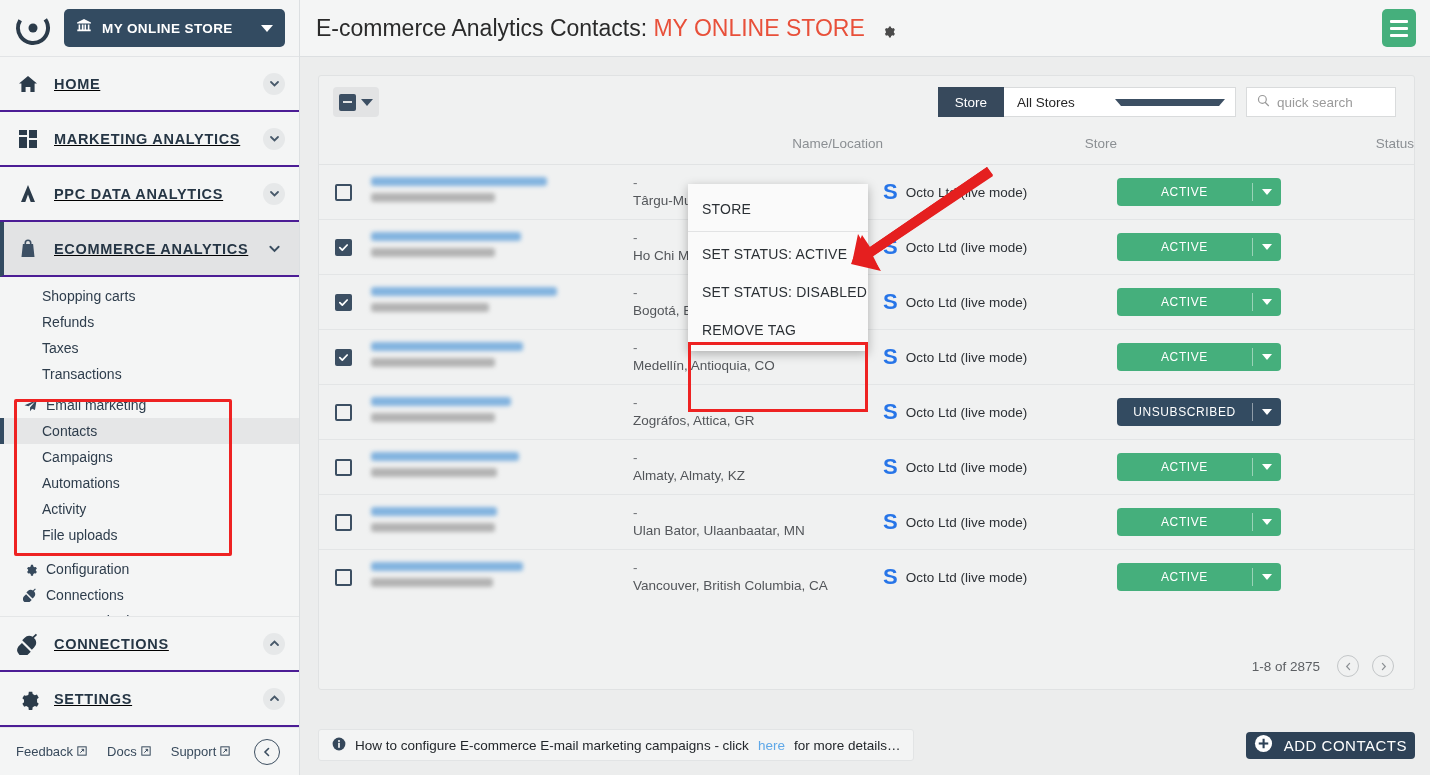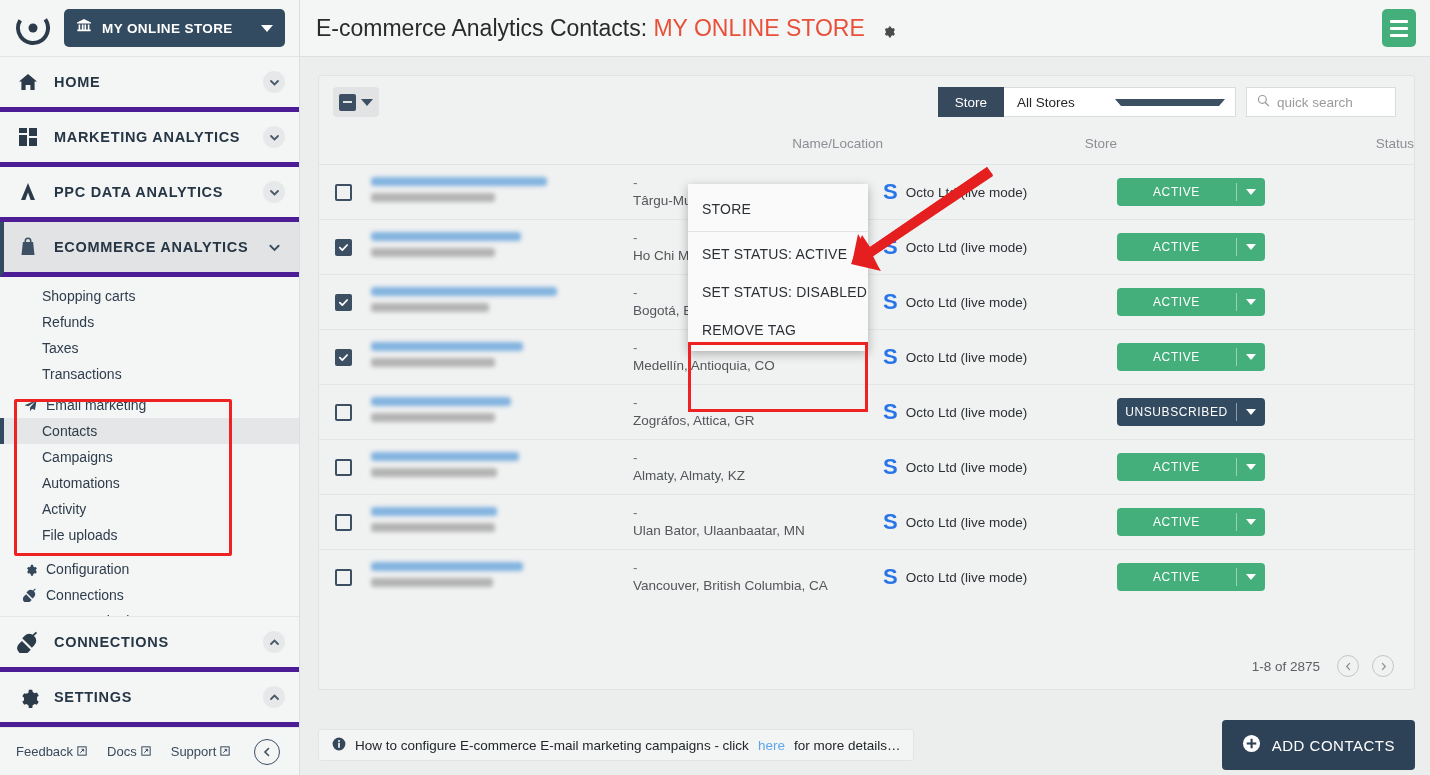--- a/index.html
+++ b/index.html
@@ -43,22 +43,22 @@
   .caret-dn {
     width: 0; height: 0; border-left: 6px solid transparent;
     border-right: 6px solid transparent; border-top: 7px solid #fff;
   }
 
   .sb-scroll { flex: 1; overflow: hidden; }
 
   .nav-group {
     height: 55px; display: flex; align-items: center;
     padding: 0 14px 0 16px; gap: 14px;
-    border-bottom: 5px solid #4c1d95;
-    cursor: pointer; position: relative;
+    border-bottom: 2px solid #4c1d95;
+    cursor: pointer; position: relative; text-decoration: underline;
   }
   .nav-group.active { background: #e2e3e4; border-left: 4px solid #334b61; padding-left: 12px; }
   .nav-group .ng-icon { width: 24px; flex: 0 0 24px; display: flex; justify-content: center; color: #334b61; }
   .nav-group .ng-label {
     flex: 1; font-size: 14.5px; font-weight: 700; letter-spacing: .7px;
     color: #263645; text-transform: uppercase;
   }
   .chev {
     width: 22px; height: 22px; border-radius: 50%; background: #e6e8e9;
     display: flex; align-items: center; justify-content: center; flex: 0 0 22px;
@@ -189,21 +189,21 @@
   .redact .l2 { top: 18px; background: #9b9b9b; opacity: .72; }
 
   .nl-dash { font-size: 13.5px; color: #6f7276; line-height: 17px; }
   .nl-loc { font-size: 13.5px; color: #53565a; line-height: 19px; }
 
   .store-cell { display: flex; align-items: center; gap: 8px; }
   .s-logo { font-size: 22px; font-weight: 700; color: #2775e8; line-height: 1; font-family: "Liberation Sans", sans-serif; }
   .store-name { font-size: 13.5px; color: #2d3136; }
 
   .badge {
-    width: 148px; height: 28px; border-radius: 4px; display: flex; align-items: center;
+    width: 164px; height: 28px; border-radius: 4px; display: flex; align-items: center;
     cursor: pointer; overflow: hidden;
   }
   .badge .b-text {
     flex: 1; text-align: center; font-size: 12px; letter-spacing: .6px; color: #fff;
   }
   .badge .b-div { width: 1px; height: 18px; background: rgba(255,255,255,.45); }
   .badge .b-arw {
     width: 28px; display: flex; align-items: center; justify-content: center;
   }
   .badge .b-arw i { width:0;height:0;border-left:5px solid transparent;border-right:5px solid transparent;border-top:6px solid #fff; }
@@ -222,22 +222,22 @@
   .footbar {
     height: 60px; display: flex; align-items: center; padding: 0 15px 0 18px; gap: 12px;
   }
   .info-note {
     background: #f3f4f4; border: 1px solid #e2e4e5; border-radius: 3px;
     height: 32px; display: flex; align-items: center; gap: 9px; padding: 0 13px;
     font-size: 13.5px; color: #23272b;
   }
   .info-note a { color: #5fa8e8; text-decoration: none; cursor: pointer; }
   .add-contacts {
-    margin-left: auto; background: #2e4257; color: #fff; height: 50px; border-radius: 4px;
-    display: flex; align-items: center; gap: 11px; padding: 0 20px; cursor: pointer;
+    margin-left: auto; background: #2e4257; color: #fff; height: 27px; border-radius: 4px;
+    display: flex; align-items: center; gap: 11px; padding: 0 8px; cursor: pointer;
     font-size: 15px; letter-spacing: .5px;
   }
 
   
   .dropdown {
     position: absolute; left: 388px; top: 127px; width: 180px;
     background: #fafafa; box-shadow: 0 3px 10px rgba(0,0,0,.28); z-index: 20;
     padding: 6px 0 2px;
   }
   .dd-item {

